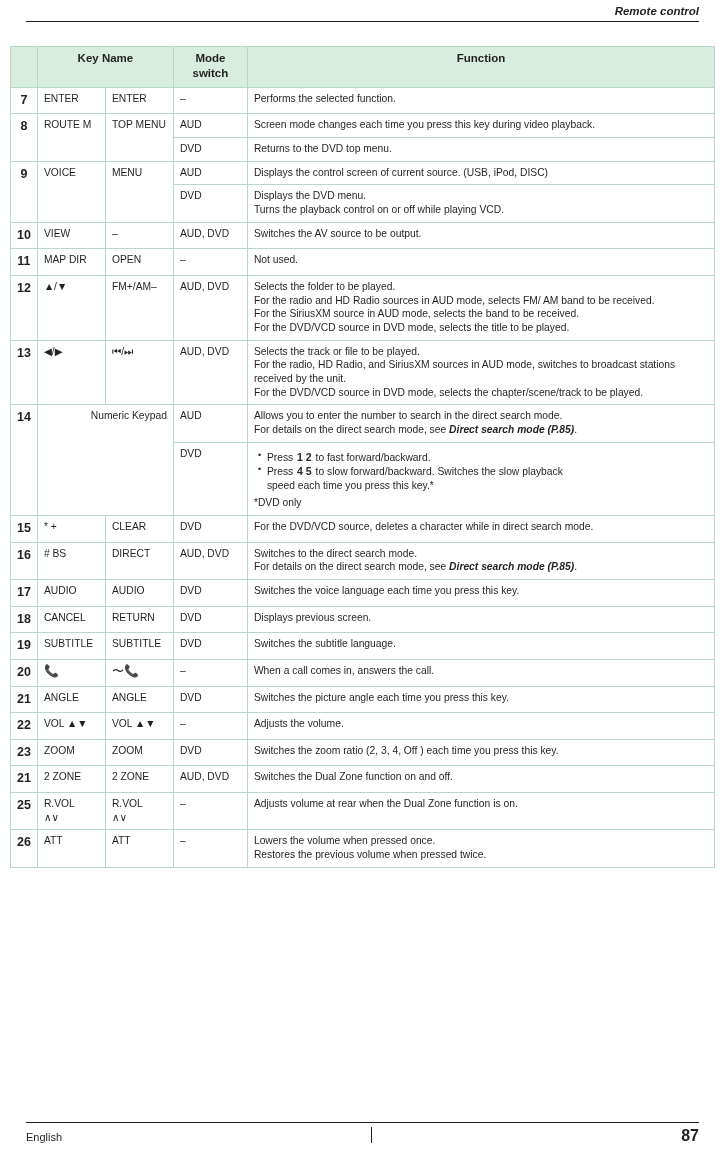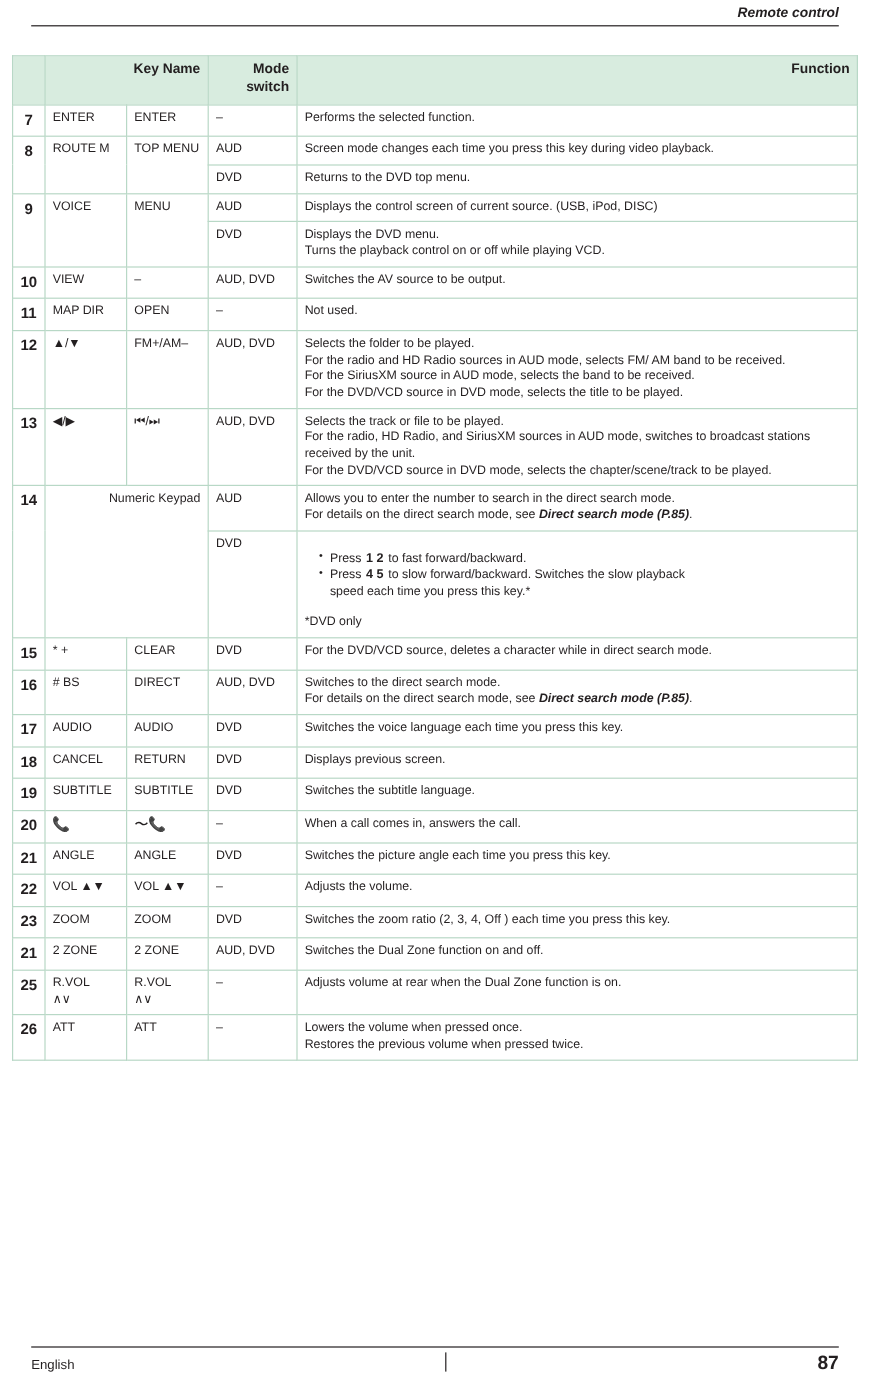--- a/index.html
+++ b/index.html
@@ -80,38 +80,38 @@
     border: 1px solid #b8d8c6;
     vertical-align: top;
     padding: 4px 6px 5px 6px;
     line-height: 1.33;
   }
   thead th {
     background: #d8ecdf;
     color: #231f20;
     font-weight: bold;
     font-size: 11.5px;
-    text-align: right;
+    text-align: center;
     padding: 7px 4px;
     border: 1px solid #b8d8c6;
   }
   .col-num { width: 25px; }
   .col-key { width: 68px; }
   .col-mode2 { width: 68px; }
   .col-sw { width: 74px; }
   .num-cell {
     text-align: center;
     font-weight: bold;
     font-size: 12.5px;
     vertical-align: top;
     padding-top: 4px;
   }
   .fn-cell { }
   b.ital { font-style: italic; font-weight: bold; }
-  .bullet-list { margin: 12px; padding: 0; list-style: none; }
+  .bullet-list { margin: 4px; padding: 0; list-style: none; }
   .bullet-list li {
     position: relative;
     padding-left: 9px;
     line-height: 1.33;
   }
   .bullet-list li:before {
     content: "\2022";
     position: absolute;
     left: 0; top: -1px;
     font-size: 9px;

